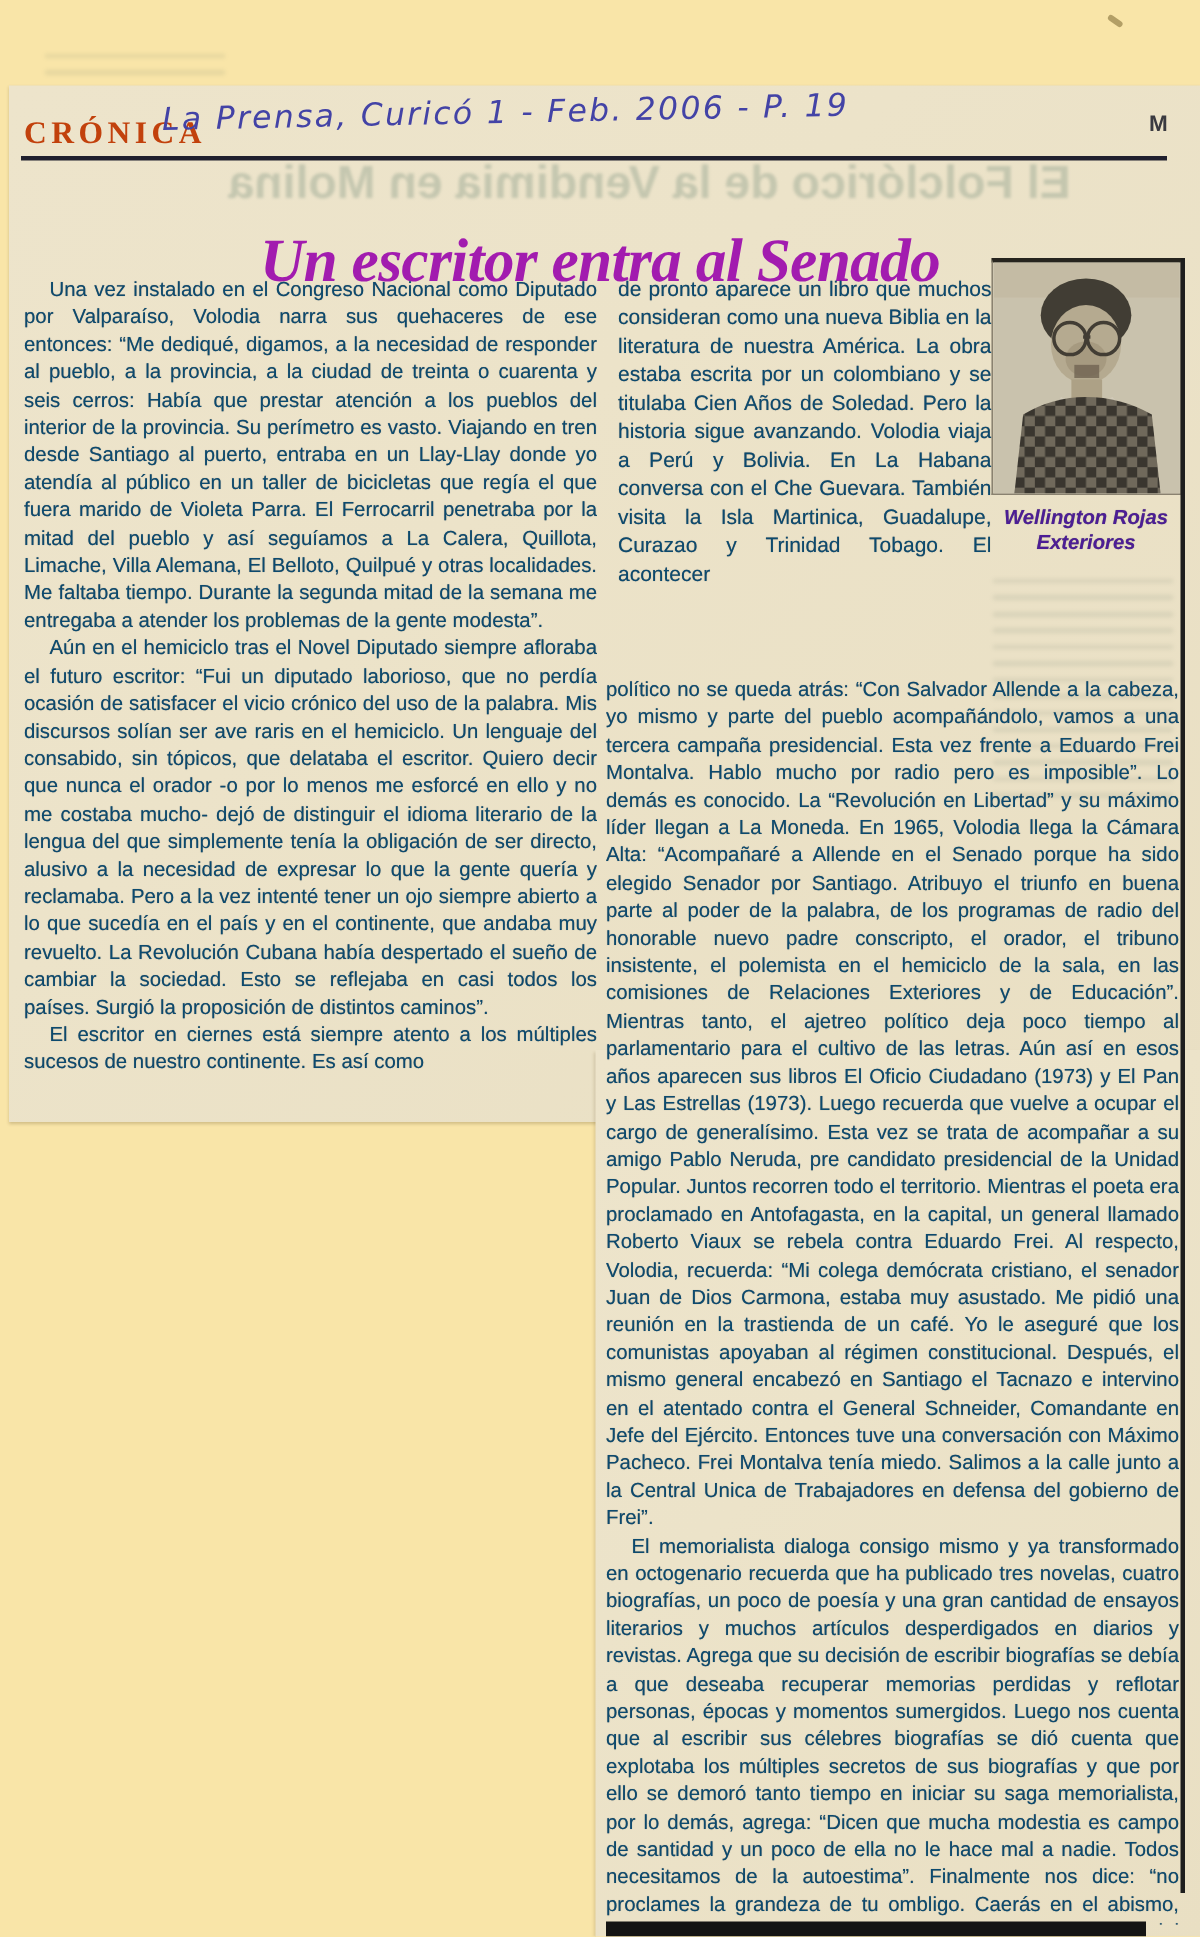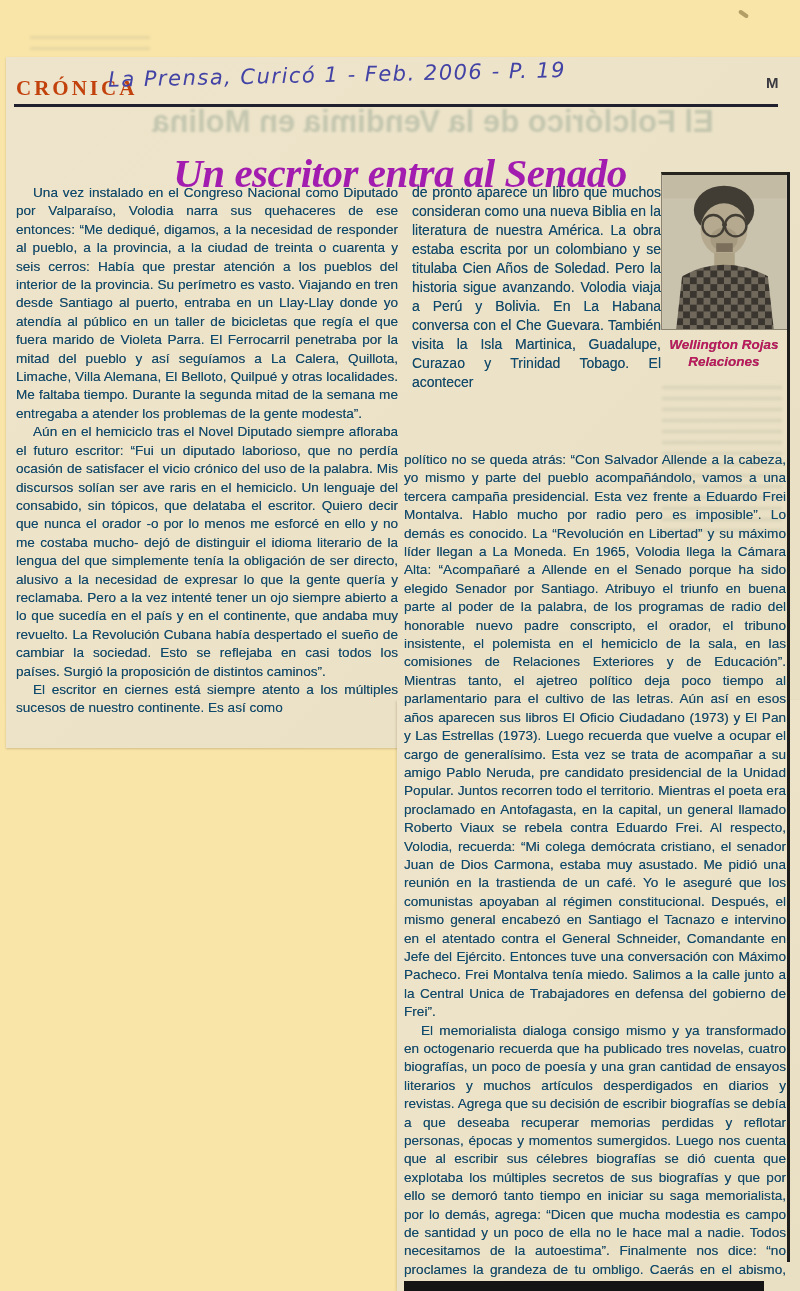--- a/index.html
+++ b/index.html
@@ -31,21 +31,21 @@
   .colmn{position:absolute;text-align:justify;color:#0c4a6e;hyphens:auto;-webkit-hyphens:auto;text-shadow:0 0 .5px rgba(70,70,75,.65);}
   .colmn p{margin:0;}
   .colmn p.indent{text-indent:17px;}
   .col-left{left:16px;top:184px;width:382px;height:566px;font-size:13.6px;line-height:18.4px;overflow:hidden;}
   .col-mid{left:412px;top:183px;width:249px;font-size:14px;line-height:19px;}
   .col-right{left:404px;top:418px;width:382px;height:832px;font-size:13.6px;line-height:18.4px;overflow:hidden;margin-top:33px;}
 
   
   .photo-frame{position:absolute;left:661px;top:172px;width:127px;height:158px;border:1px solid #8a8270;border-top:3px solid #26241e;box-sizing:border-box;background:#cfc8b2;}
   .photo-frame svg{display:block;width:100%;height:100%;}
-  .photo-caption{position:absolute;left:648px;top:336px;width:152px;text-align:center;font-weight:bold;font-style:italic;font-size:13.5px;line-height:17px;color:#be185d;text-shadow:0 0 .5px rgba(46,46,53,.6);}
+  .photo-caption{position:absolute;left:648px;top:336px;width:152px;text-align:center;font-weight:bold;font-style:italic;font-size:13.5px;line-height:17px;color:#4c1d95;text-shadow:0 0 .5px rgba(46,46,53,.6);}
   .photo-caption span{display:block;}
 
   
   .right-edge-rule{position:absolute;left:787px;top:172px;width:3px;height:1090px;background:#1d1d1d;}
   .bottom-black-bar{position:absolute;left:404px;top:1281px;width:360px;height:10px;background:#141414;}
 </style>
 </head>
 <body>
 
 <div class="scan">
@@ -100,21 +100,21 @@
 
       <rect x="53" y="80" width="21" height="14" fill="#b0a488"></rect>
       <polygon points="46,92 63,104 81,92 88,100 40,100" fill="#d8d2c0"></polygon>
 
       <path d="M14,158 L20,104 Q40,92 63,92 Q87,92 108,104 L114,158 Z" fill="url(#checks)"></path>
       <rect width="127" height="158" fill="#8a8270" opacity=".08"></rect>
     </svg>
   </div>
   <div class="photo-caption">
     <span>Wellington Rojas</span>
-    <span>Relaciones</span>
+    <span>Exteriores</span>
   </div>
 
   <div class="smudge smudge-a"></div>
 
   <div class="colmn col-right">
     <p>político no se queda atrás: “Con Salvador Allende a la cabeza, yo mismo y parte del pueblo acompañándolo, vamos a una tercera campaña presidencial. Esta vez frente a Eduardo Frei Montalva. Hablo mucho por radio pero es imposible”. Lo demás es conocido. La “Revolución en Libertad” y su máximo líder llegan a La Moneda. En 1965, Volodia llega la Cámara Alta: “Acompañaré a Allende en el Senado porque ha sido elegido Senador por Santiago. Atribuyo el triunfo en buena parte al poder de la palabra, de los programas de radio del honorable nuevo padre conscripto, el orador, el tribuno insistente, el polemista en el hemiciclo de la sala, en las comisiones de Relaciones Exteriores y de Educación”. Mientras tanto, el ajetreo político deja poco tiempo al parlamentario para el cultivo de las letras. Aún así en esos años aparecen sus libros El Oficio Ciudadano (1973) y El Pan y Las Estrellas (1973). Luego recuerda que vuelve a ocupar el cargo de generalísimo. Esta vez se trata de acompañar a su amigo Pablo Neruda, pre candidato presidencial de la Unidad Popular. Juntos recorren todo el territorio. Mientras el poeta era proclamado en Antofagasta, en la capital, un general llamado Roberto Viaux se rebela contra Eduardo Frei. Al respecto, Volodia, recuerda: “Mi colega demócrata cristiano, el senador Juan de Dios Carmona, estaba muy asustado. Me pidió una reunión en la trastienda de un café. Yo le aseguré que los comunistas apoyaban al régimen constitucional. Después, el mismo general encabezó en Santiago el Tacnazo e intervino en el atentado contra el General Schneider, Comandante en Jefe del Ejército. Entonces tuve una conversación con Máximo Pacheco. Frei Montalva tenía miedo. Salimos a la calle junto a la Central Unica de Trabajadores en defensa del gobierno de Frei”.</p>
     <p class="indent">El memorialista dialoga consigo mismo y ya transformado en octogenario recuerda que ha publicado tres novelas, cuatro biografías, un poco de poesía y una gran cantidad de ensayos literarios y muchos artículos desperdigados en diarios y revistas. Agrega que su decisión de escribir biografías se debía a que deseaba recuperar memorias perdidas y reflotar personas, épocas y momentos sumergidos. Luego nos cuenta que al escribir sus célebres biografías se dió cuenta que explotaba los múltiples secretos de sus biografías y que por ello se demoró tanto tiempo en iniciar su saga memorialista, por lo demás, agrega: “Dicen que mucha modestia es campo de santidad y un poco de ella no le hace mal a nadie. Todos necesitamos de la autoestima”. Finalmente nos dice: “no proclames la grandeza de tu ombligo. Caerás en el abismo, que no debe franquearse, so pena de morir en brazos del ridículo”.</p>
   </div>
 
   <div class="right-edge-rule"></div>

